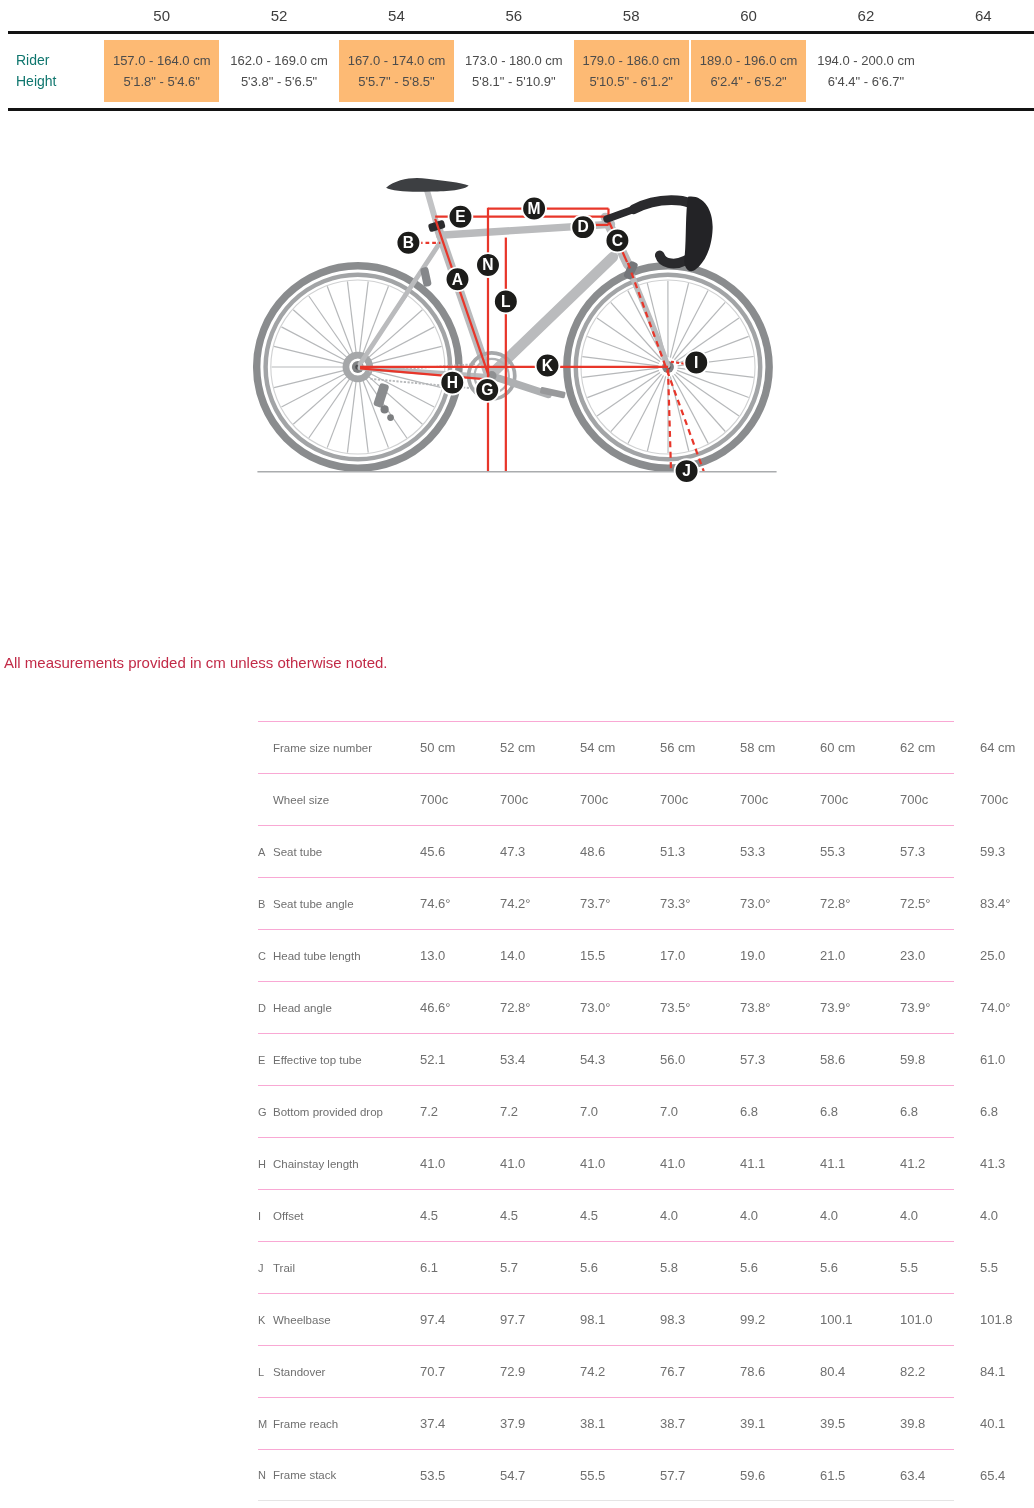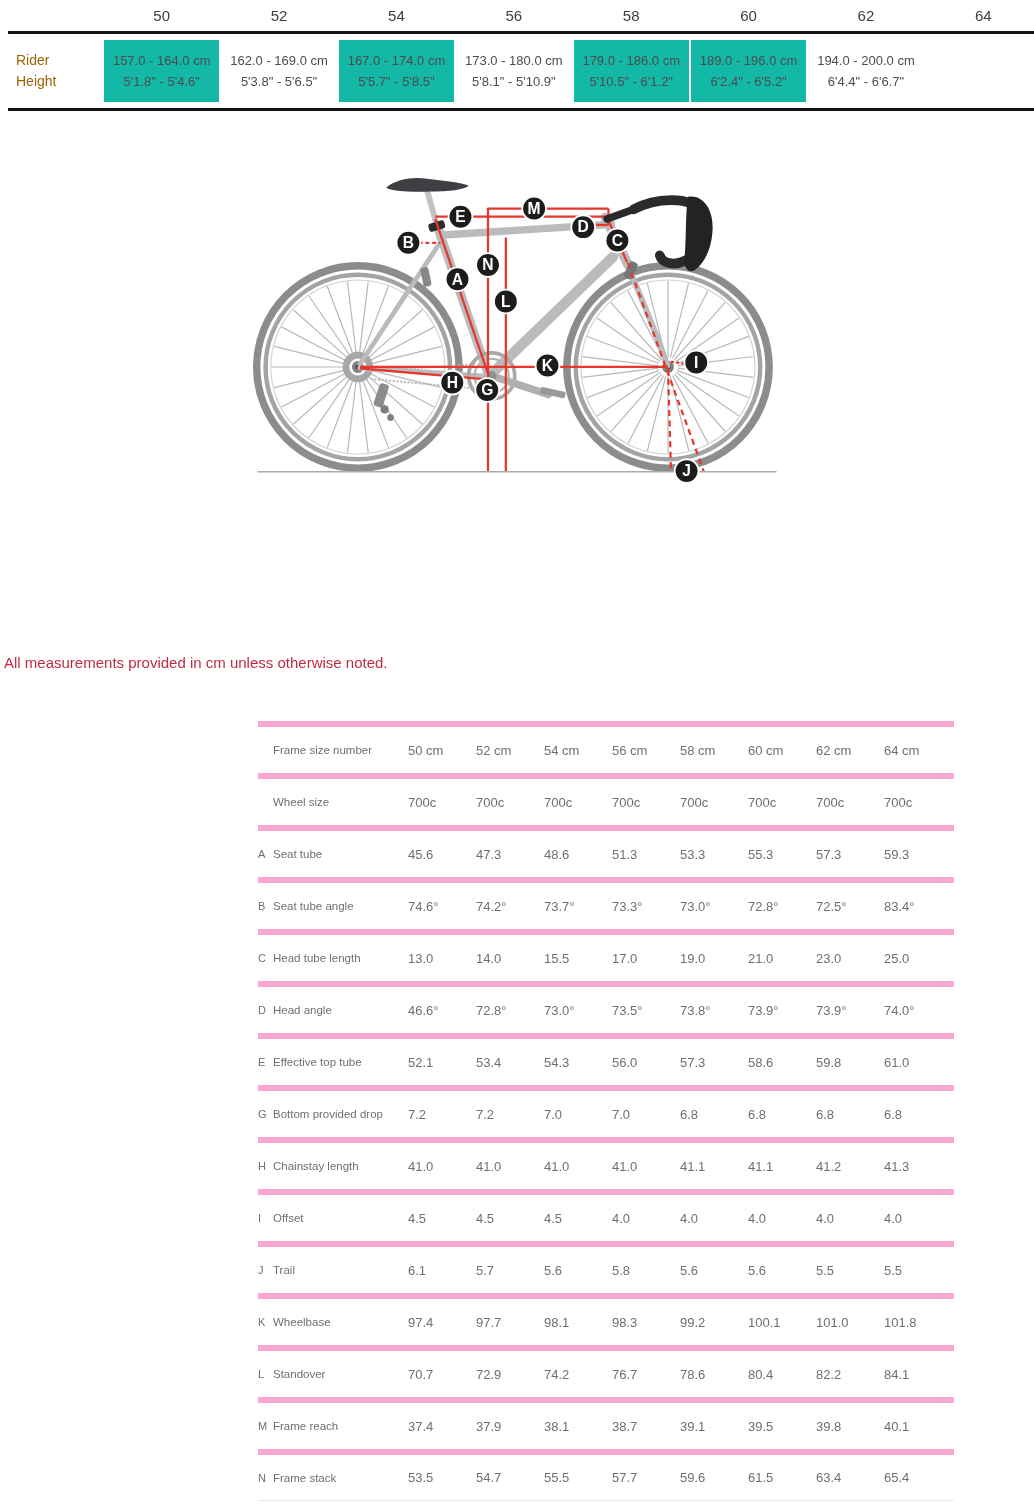--- a/index.html
+++ b/index.html
@@ -7,39 +7,39 @@
     font-family:"Liberation Sans", sans-serif; position:relative; overflow:hidden; }
 
   
   .size-table { position:absolute; top:0; left:8px; width:1034px; }
   .size-header { display:grid; grid-template-columns:95px repeat(8,1fr); height:31px; }
   .size-header .hcell { display:flex; align-items:center; justify-content:center;
     font-size:15px; color:#3e3e3e; }
   .size-body { display:grid; grid-template-columns:95px repeat(8,1fr);
     border-top:3px solid #131313; border-bottom:3px solid #131313; height:80px; }
   .rider-label { display:flex; flex-direction:column; justify-content:center;
-    padding-left:8px; font-size:14px; color:#a16207; line-height:21px; }
+    padding-left:8px; font-size:14px; color:#0f766e; line-height:21px; }
   .size-cell { padding:6px 1px; }
   .size-cell .inner { height:100%; display:flex; flex-direction:column;
     justify-content:center; align-items:center; text-align:center;
     font-size:13px; color:#4c4c4c; line-height:21px; white-space:nowrap; }
-  .size-cell.shaded .inner { background:#14b8a6; }
+  .size-cell.shaded .inner { background:#fdba74; }
 
   
   .note { position:absolute; left:4px; top:654px; font-size:15px; color:#c22a47; }
 
   
   .diagram { position:absolute; top:155px; left:0; }
   .marker-letter { font-family:"Liberation Sans", sans-serif; font-size:21px;
     font-weight:bold; fill:#ffffff; text-anchor:middle; }
 
   
   .geo-table { position:absolute; top:721px; left:258px; width:696px; }
   .geo-row { display:grid; grid-template-columns:150px repeat(8,68px);
-    height:52px; border-top:6px solid #f9a8d4; }
+    height:52px; border-top:1px solid #f9a8d4;gap:12px; }
   .geo-row.last { border-bottom:1px solid #e5e5e5; }
   .geo-label { display:flex; align-items:center; font-size:11.5px; color:#6f6f6f; }
   .geo-letter { width:15px; font-size:11px; color:#6f6f6f; flex:none; }
   .geo-value { display:flex; align-items:center; font-size:13px; color:#6f6f6f;
     white-space:nowrap; }
 </style>
 </head>
 <body>
 
 <div class="size-table">

